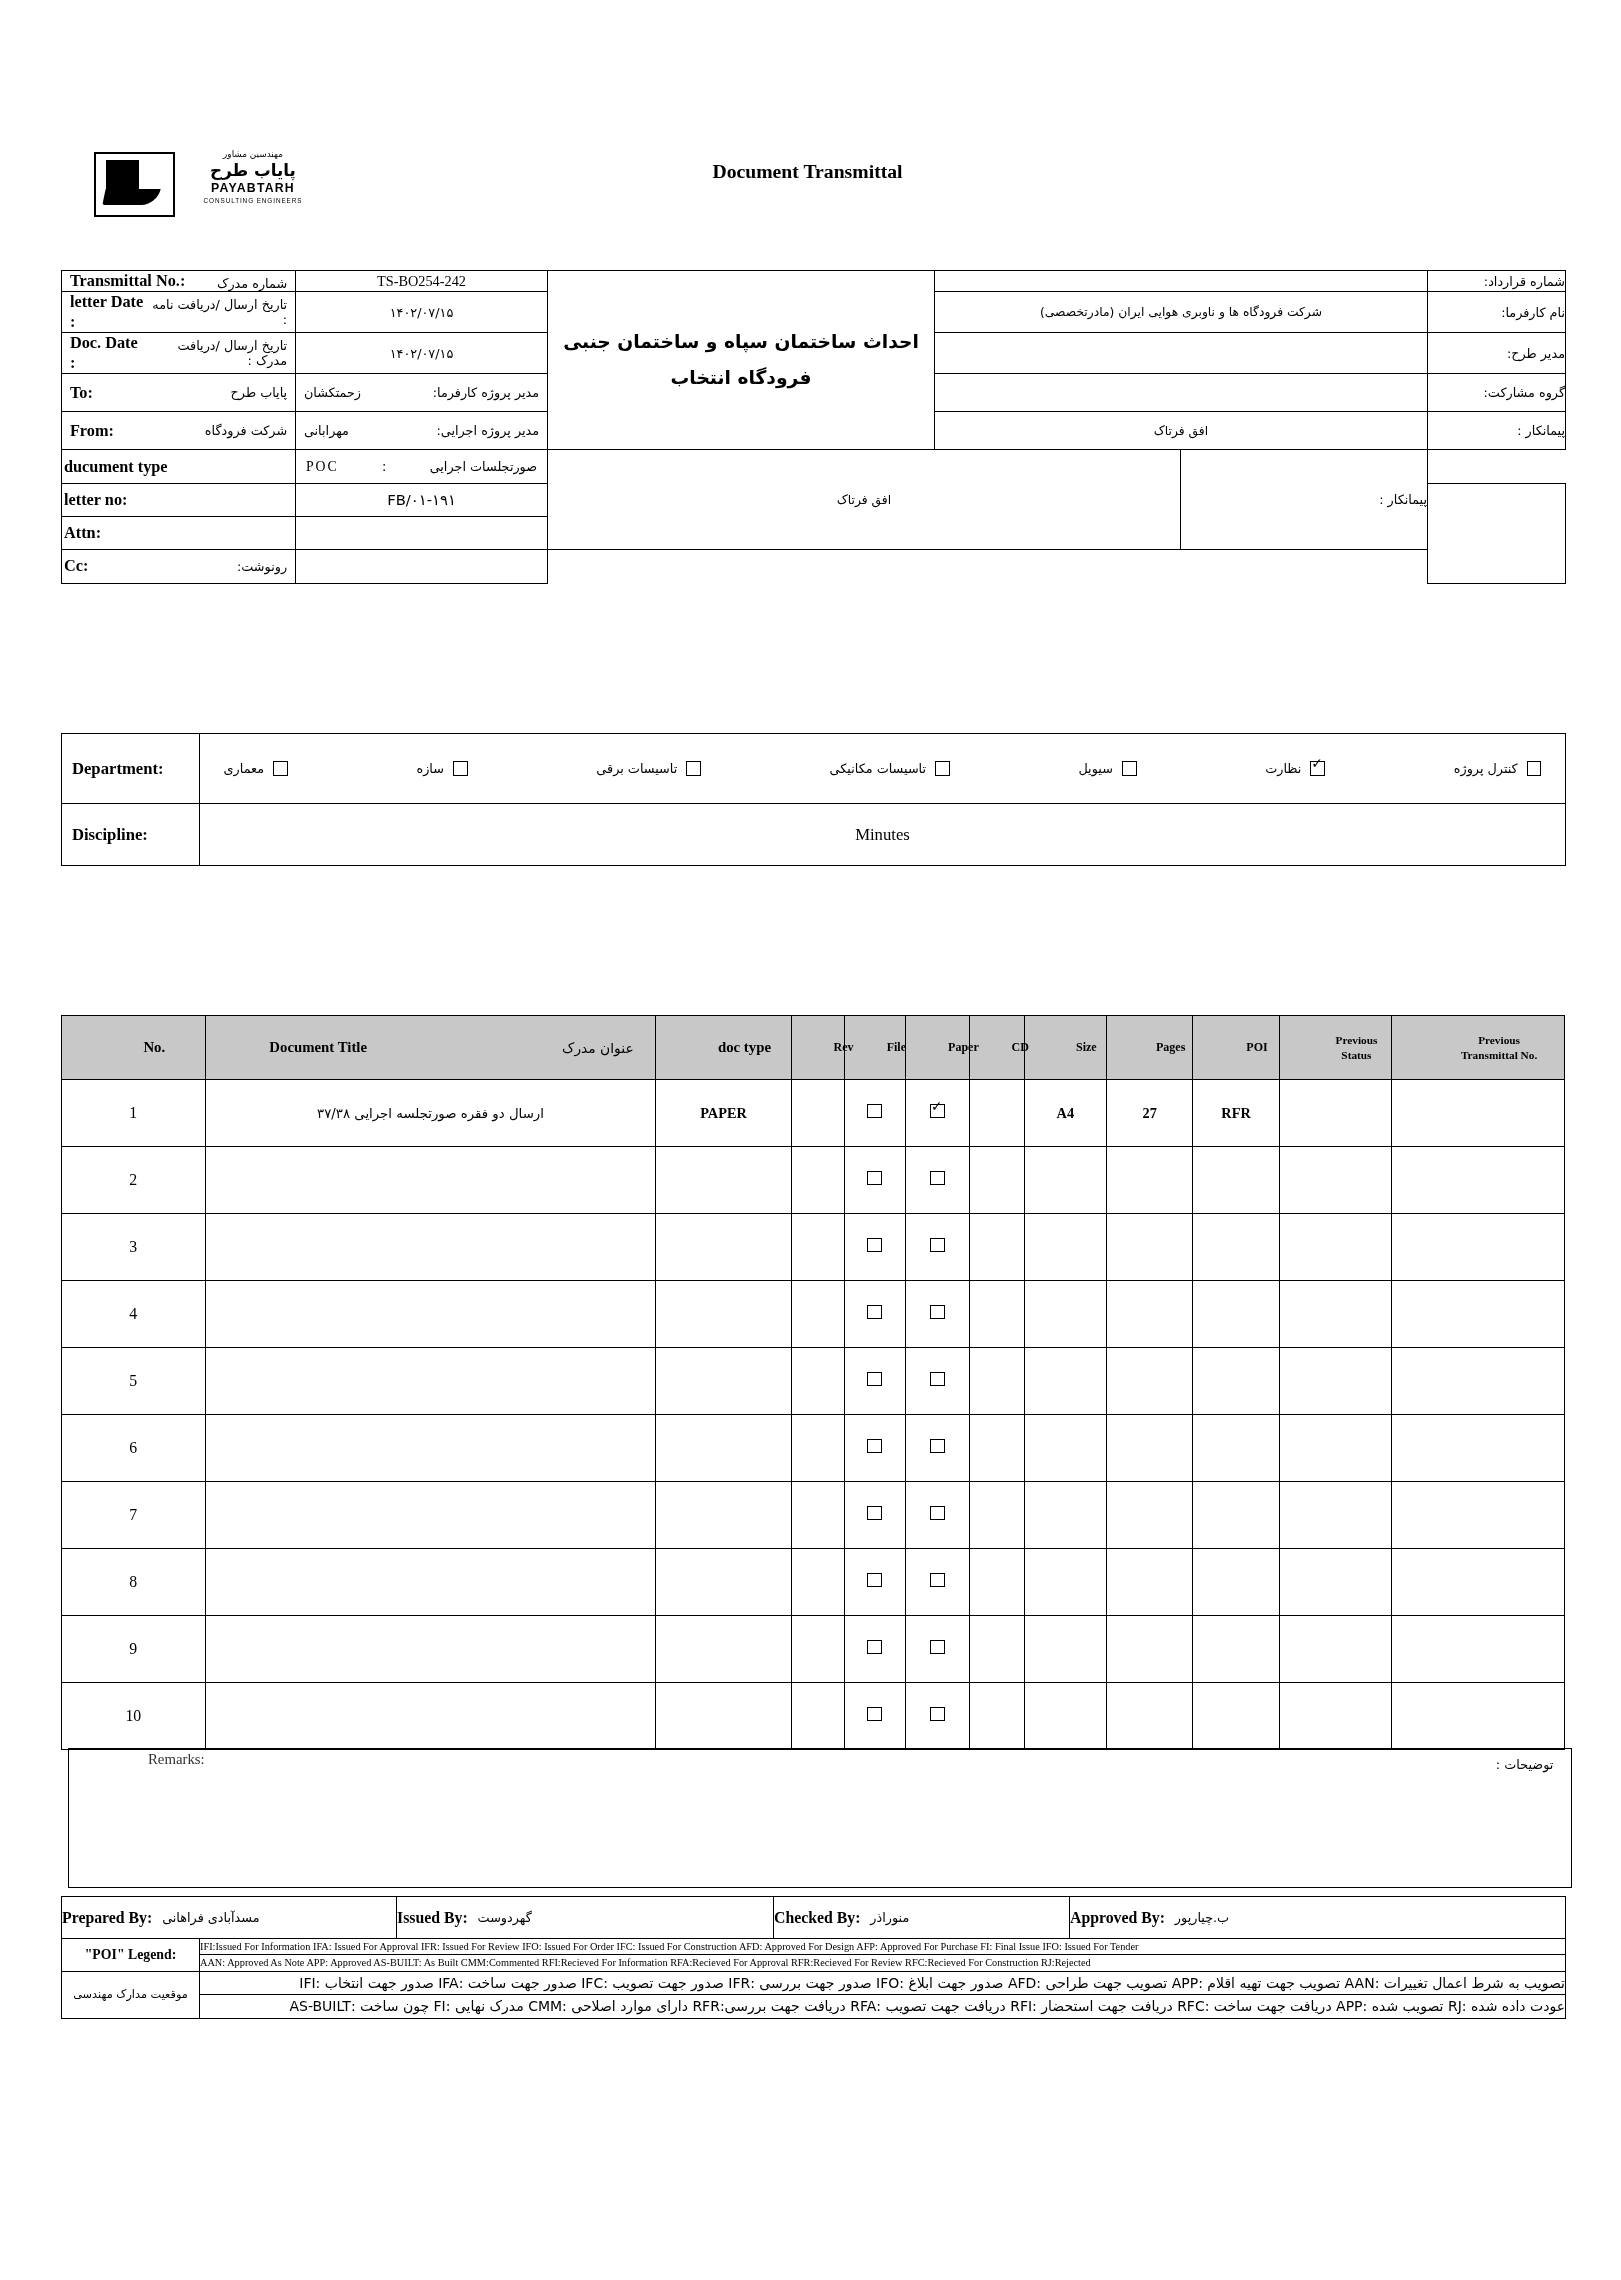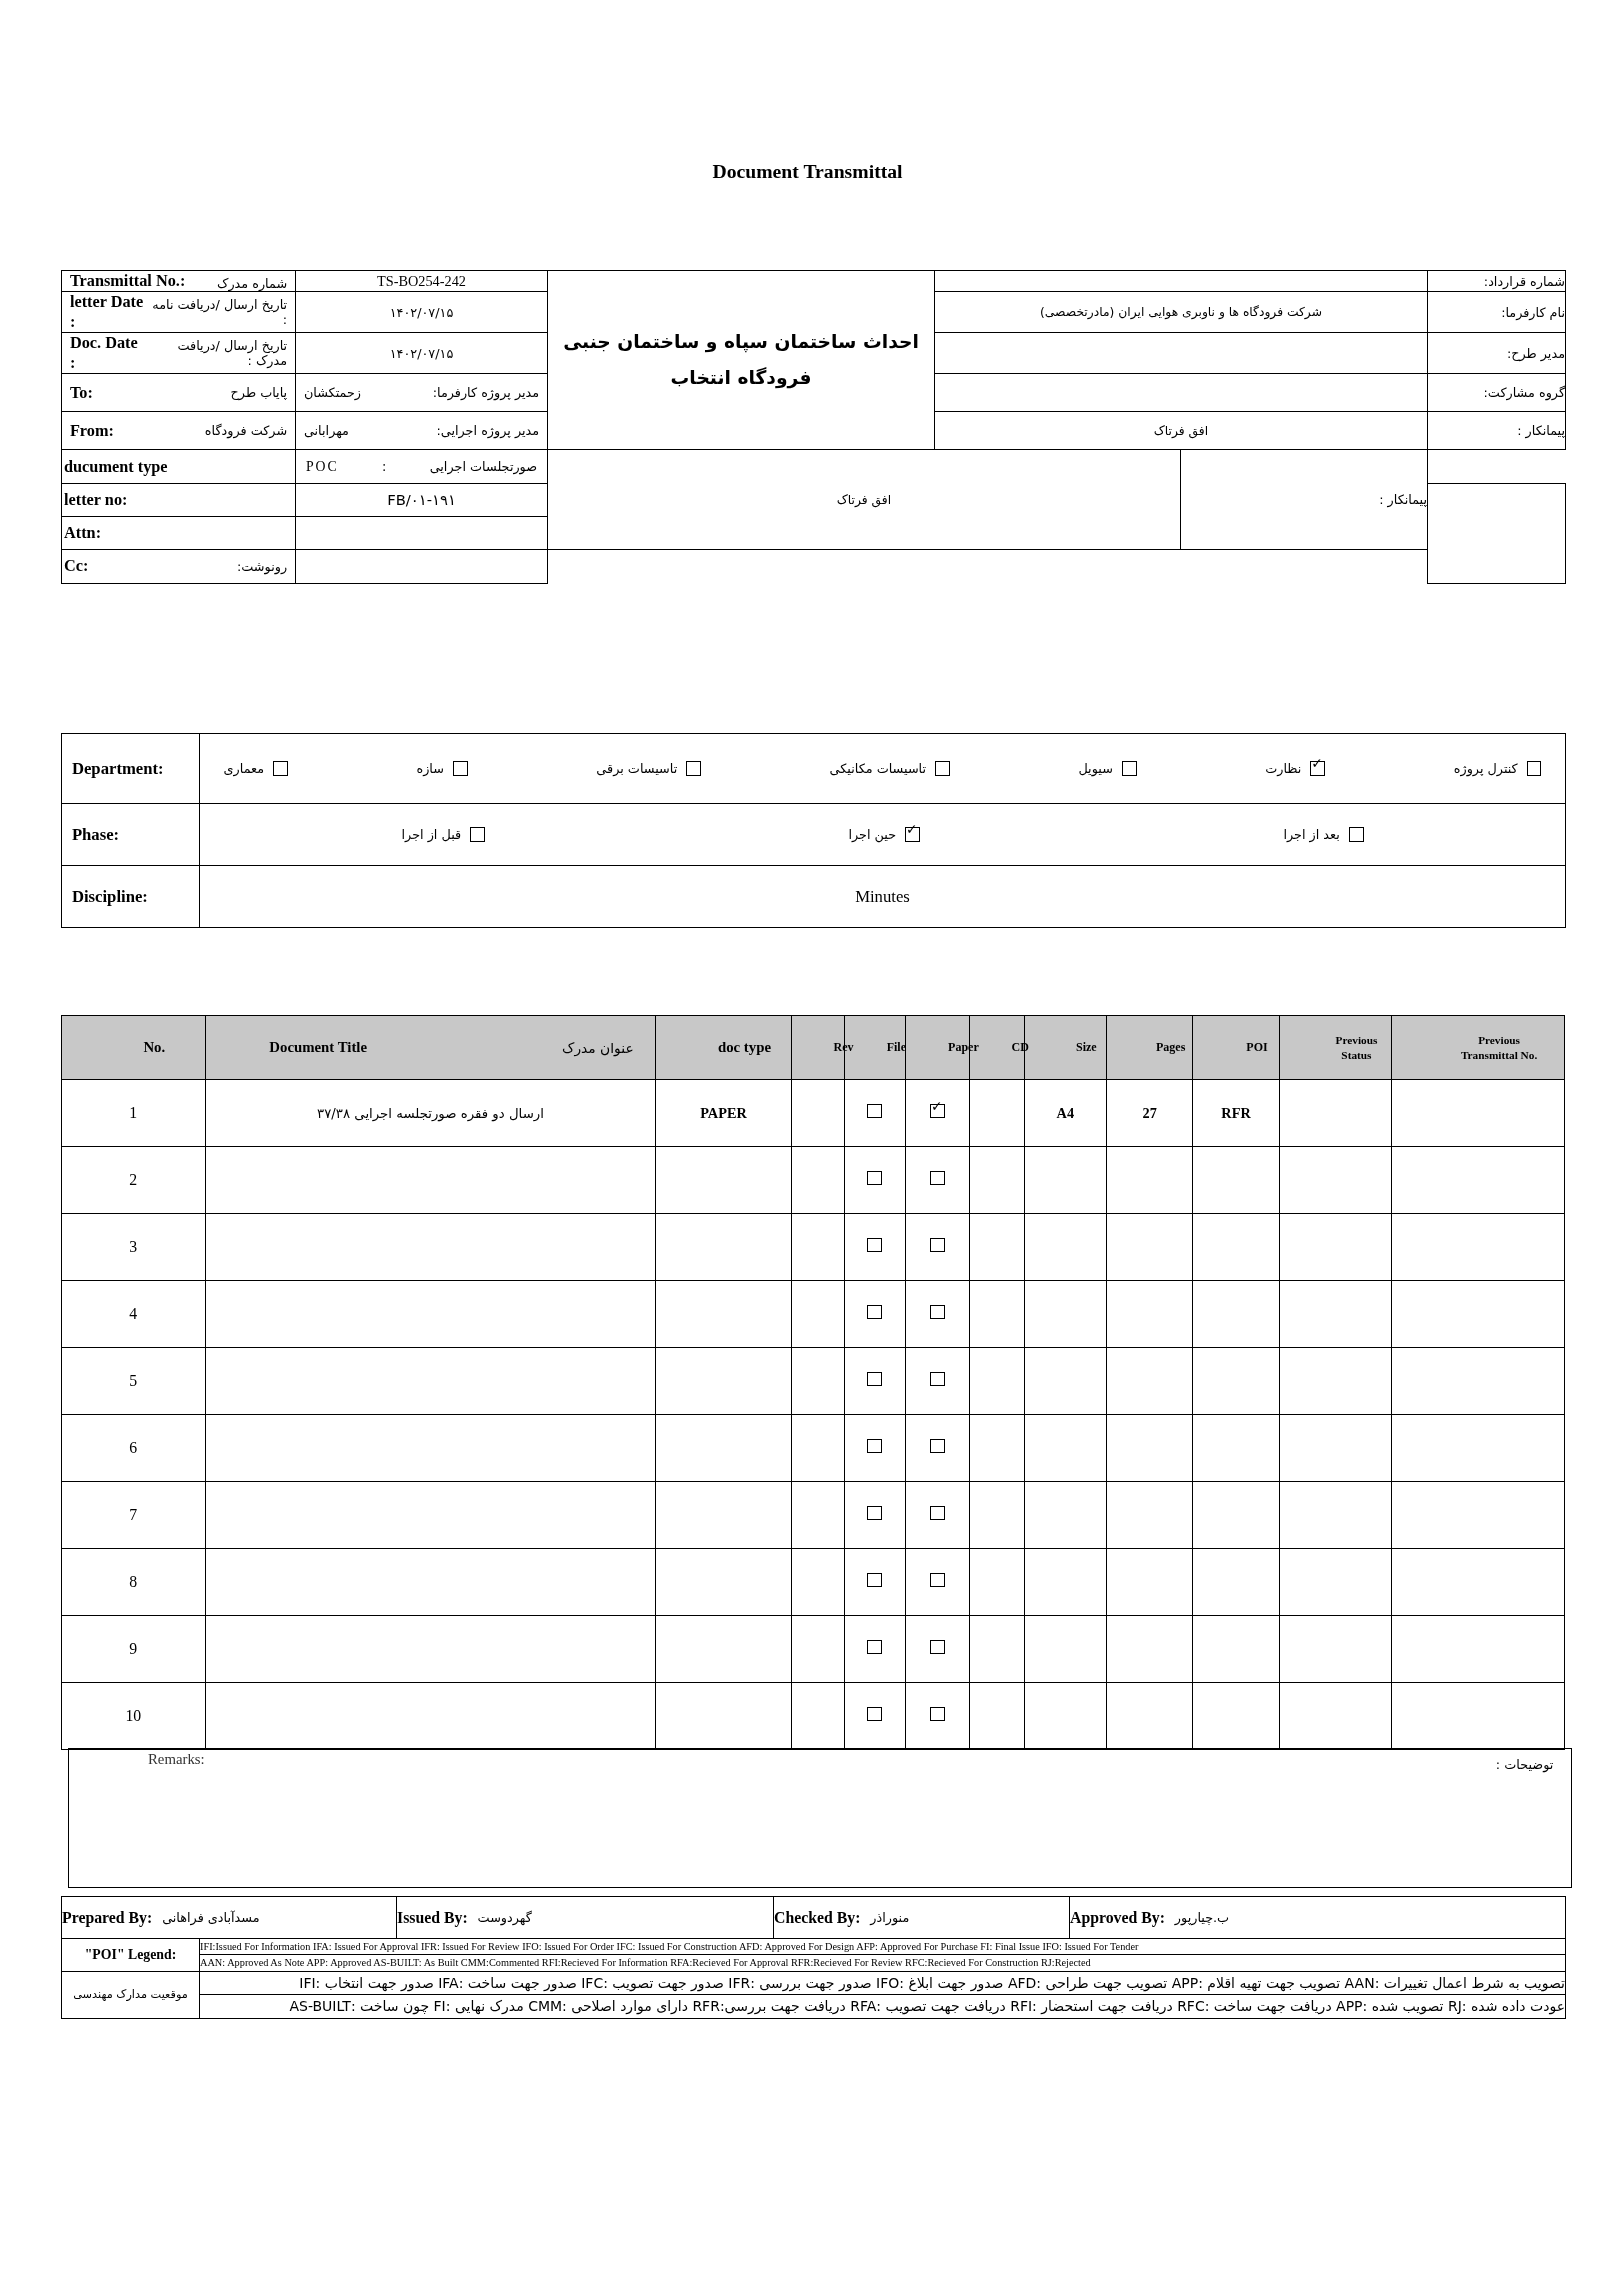--- a/index.html
+++ b/index.html
@@ -371,20 +371,32 @@
     text-align: center;
     padding: 3px;
   }
 </style>
 </head>
 <body>
 
 <div class="page">
 
   <div class="header">
+    <div class="logo-wrap">
+      <div class="logo-mark">
+        <div class="glyph"></div>
+        <div class="swoosh"></div>
+      </div>
+      <div class="logo-text">
+        <div class="l1">مهندسین مشاور</div>
+        <div class="l2">پایاب طرح</div>
+        <div class="l3">PAYABTARH</div>
+        <div class="l4">CONSULTING ENGINEERS</div>
+      </div>
+    </div>
     <div class="doc-title">Document Transmittal</div>
   </div>
 
   <div class="topwrap">
     <table class="t">
       <colgroup>
         <col style="width:234px">
         <col style="width:99px">
         <col style="width:153px">
         <col style="width:387px">
@@ -551,41 +563,20 @@
               </div>
               <div class="chk-item">
                 <span class="box"></span>
                 <span>کنترل پروژه</span>
               </div>
             </div>
           </td>
         </tr>
         <tr>
           <td style="height:61px">
-            <span class="dept-lbl">Phase:</span>
-          </td>
-          <td>
-            <div class="phase-row">
-              <div class="chk-item">
-                <span class="box"></span>
-                <span>قبل از اجرا</span>
-              </div>
-              <div class="chk-item">
-                <span class="box checked"></span>
-                <span>حین اجرا</span>
-              </div>
-              <div class="chk-item">
-                <span class="box"></span>
-                <span>بعد از اجرا</span>
-              </div>
-            </div>
-          </td>
-        </tr>
-        <tr>
-          <td style="height:61px">
             <span class="dept-lbl">Discipline:</span>
           </td>
           <td class="disc-val">Minutes</td>
         </tr>
       </tbody>
     </table>
   </div>
 
   <div class="mainwrap">
     <table class="t">

